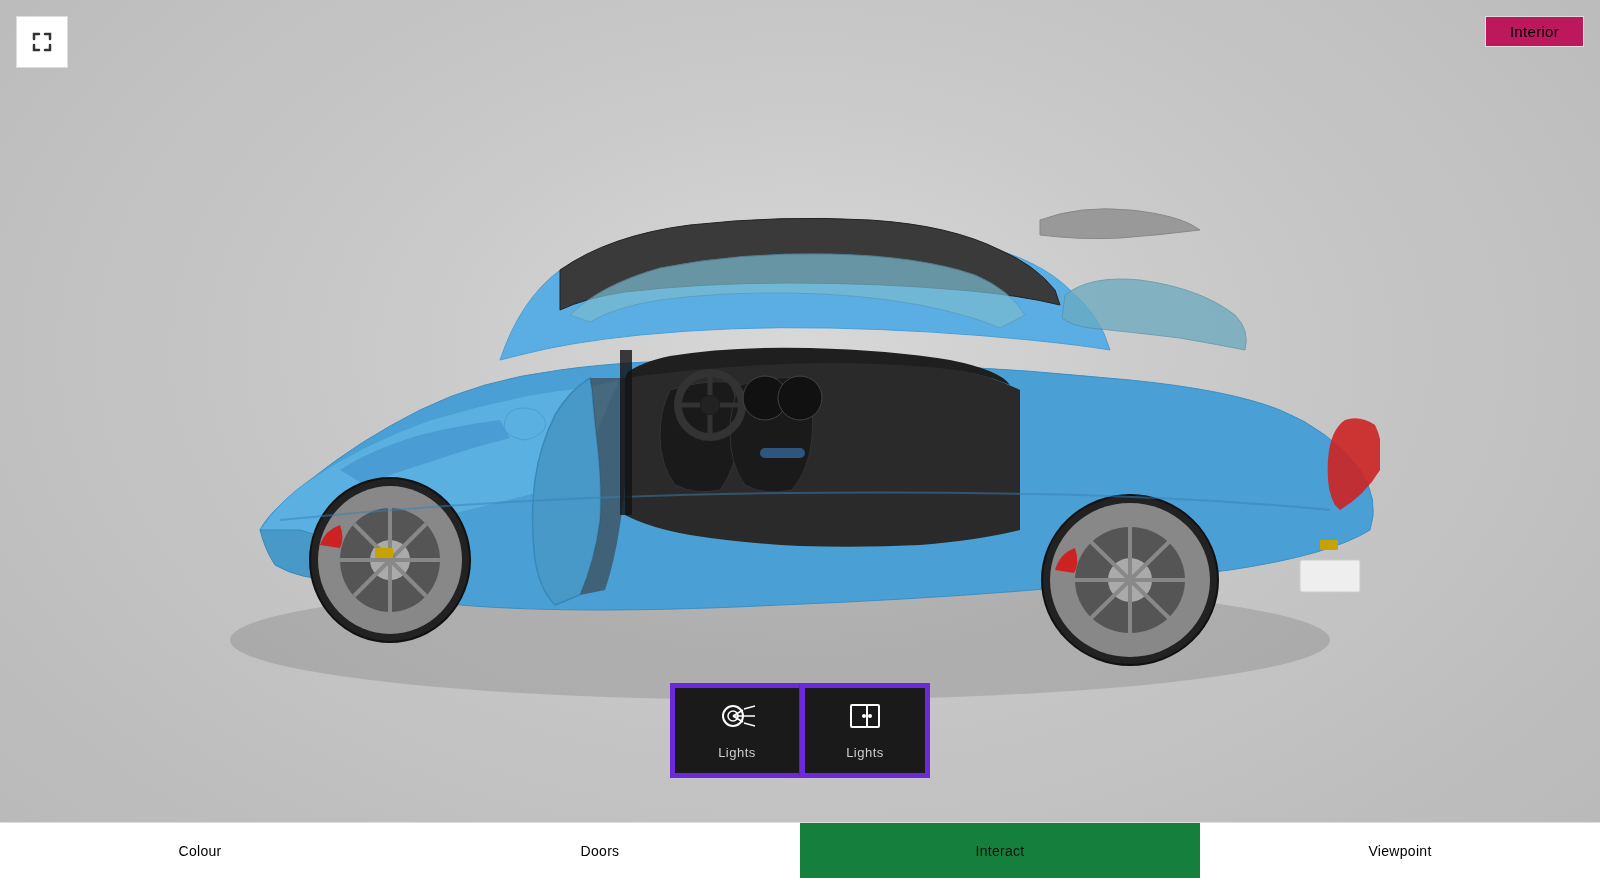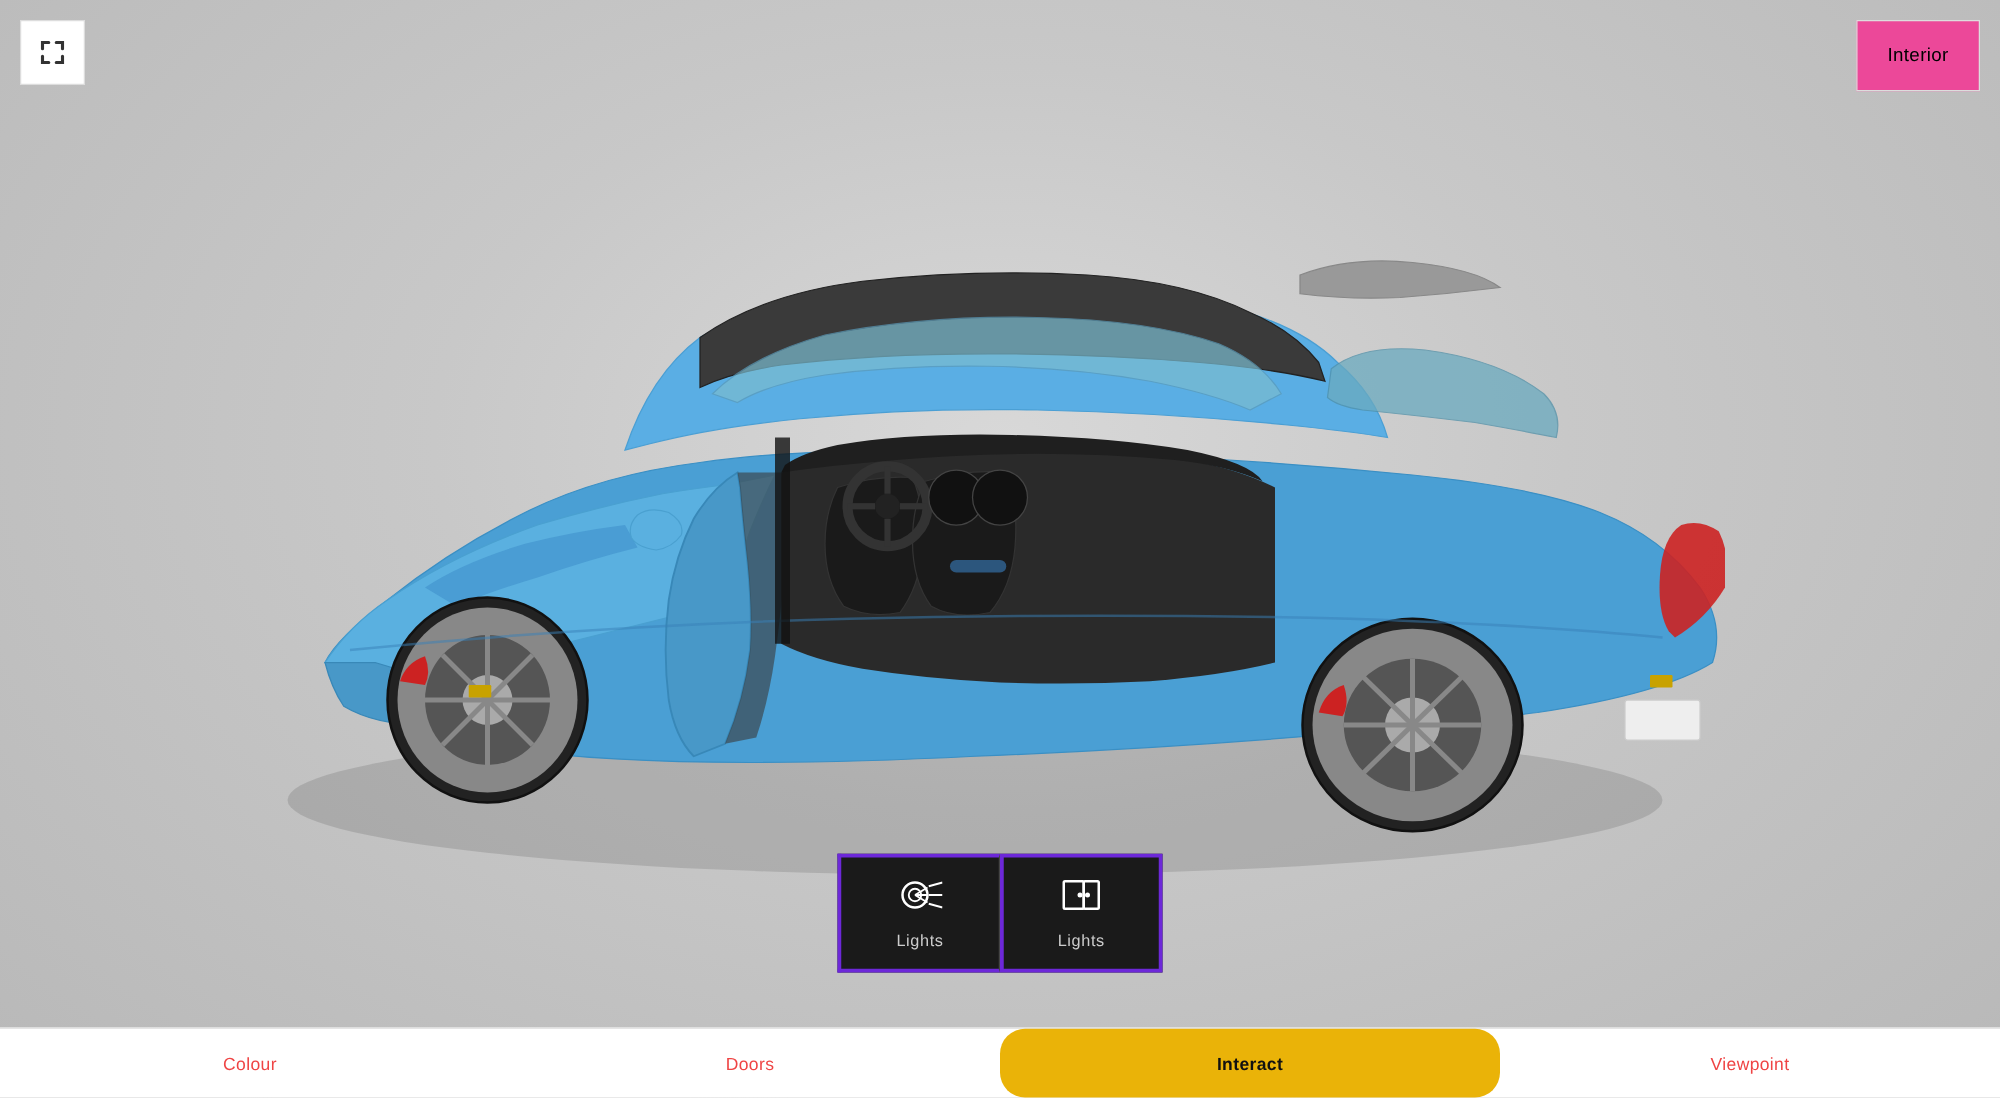--- a/index.html
+++ b/index.html
@@ -50,23 +50,23 @@
       align-items: center;
       justify-content: center;
       z-index: 100;
     }
 
     
     #interior-btn {
       position: absolute;
       top: 16px;
       right: 16px;
-      background: #ec4899;
+      background: #be185d;
       border: 1px solid #ddd;
-      padding: 19px 24px;
+      padding: 6px 24px;
       font-size: 15px;
       font-weight: 500;
       cursor: pointer;
       z-index: 100;
       letter-spacing: 0.3px;
     }
 
     
     #interact-popup {
       position: absolute;
@@ -82,21 +82,21 @@
       background: #1a1a1a;
       color: white;
       width: 130px;
       height: 95px;
       display: flex;
       flex-direction: column;
       align-items: center;
       justify-content: center;
       cursor: pointer;
       gap: 8px;
-      border: 3px solid #6d28d9;
+      border: 5px solid #6d28d9;
     }
 
     .interact-item:first-child {
       border-right: 1px solid #444;
     }
 
     .interact-icon {
       font-size: 28px;
       color: white;
     }
@@ -121,30 +121,29 @@
     }
 
     .nav-item {
       flex: 1;
       display: flex;
       align-items: center;
       justify-content: center;
       font-size: 14px;
       font-weight: 500;
       cursor: pointer;
-      color: #ef4444;
+      color: #000000;
       letter-spacing: 0.3px;
       transition: background 0.15s;
     }
 
     .nav-item.active {
-      background: #eab308;
+      background: #15803d;
       color: #111;
-      font-weight: 700;
-      border-radius: 20px;
+      font-weight: 400;
     }
 
     
     .fullscreen-icon-svg {
       width: 24px;
       height: 24px;
     }
   </style>
 </head>
 <body>

